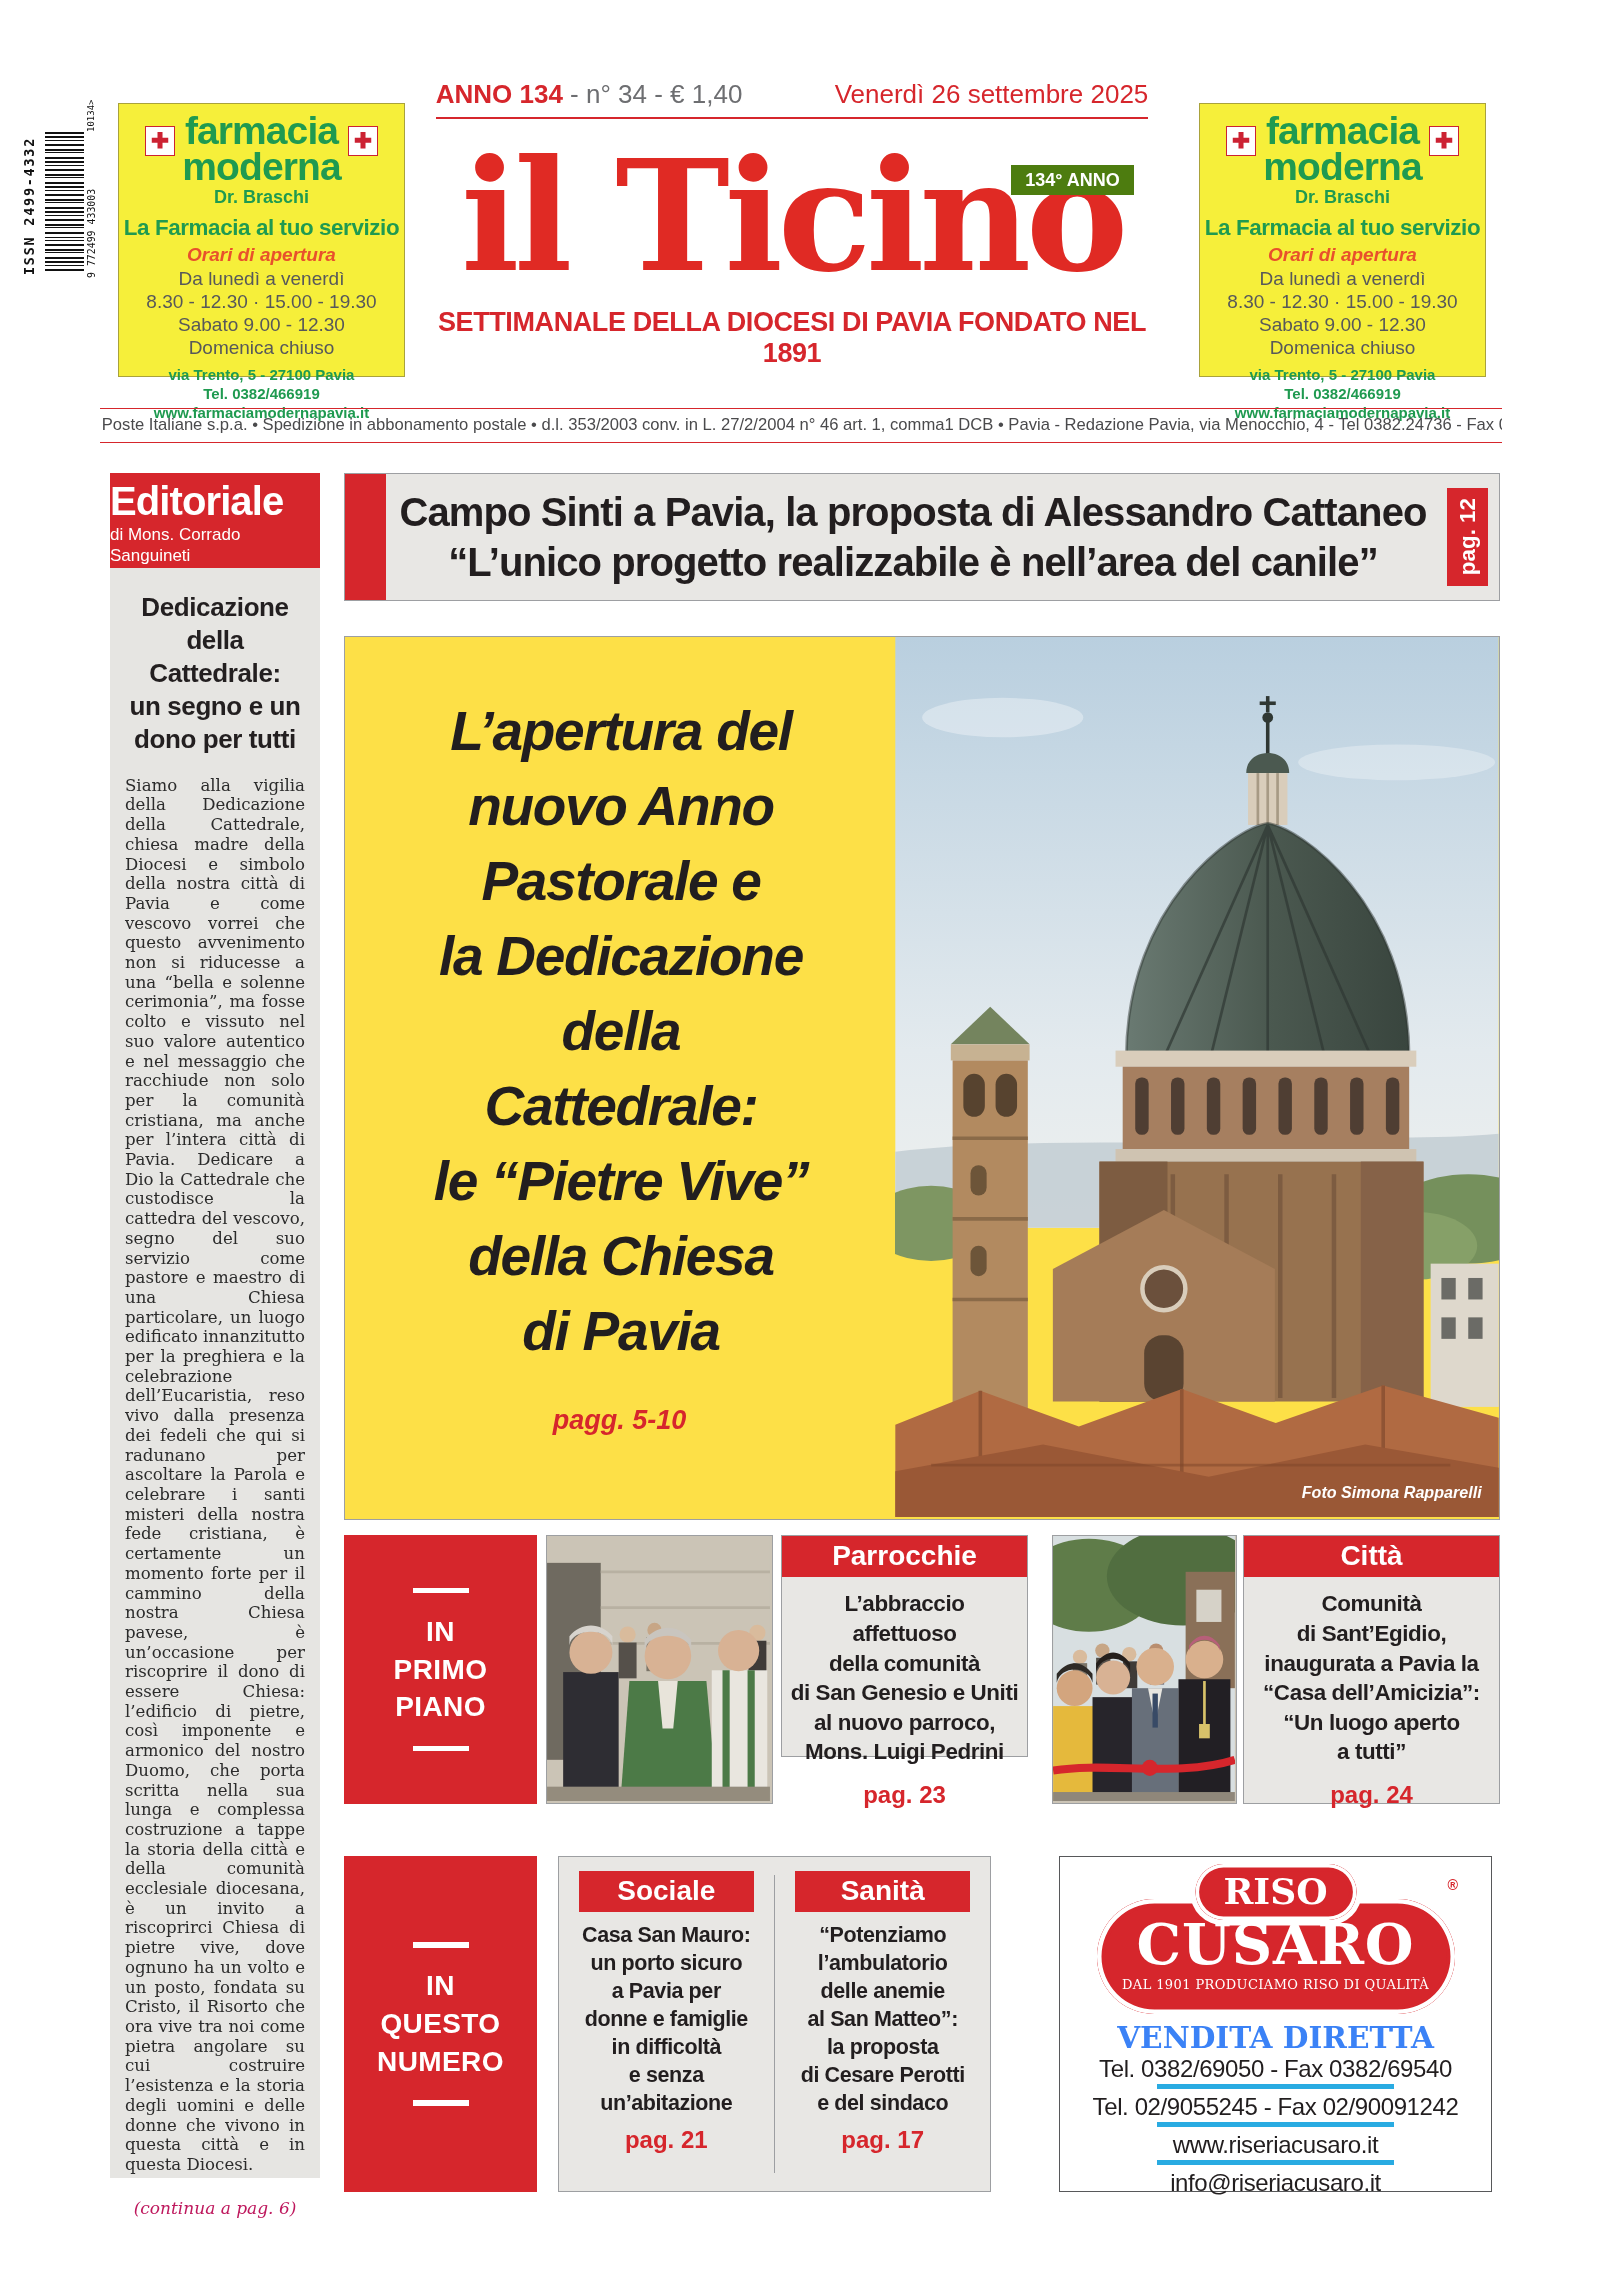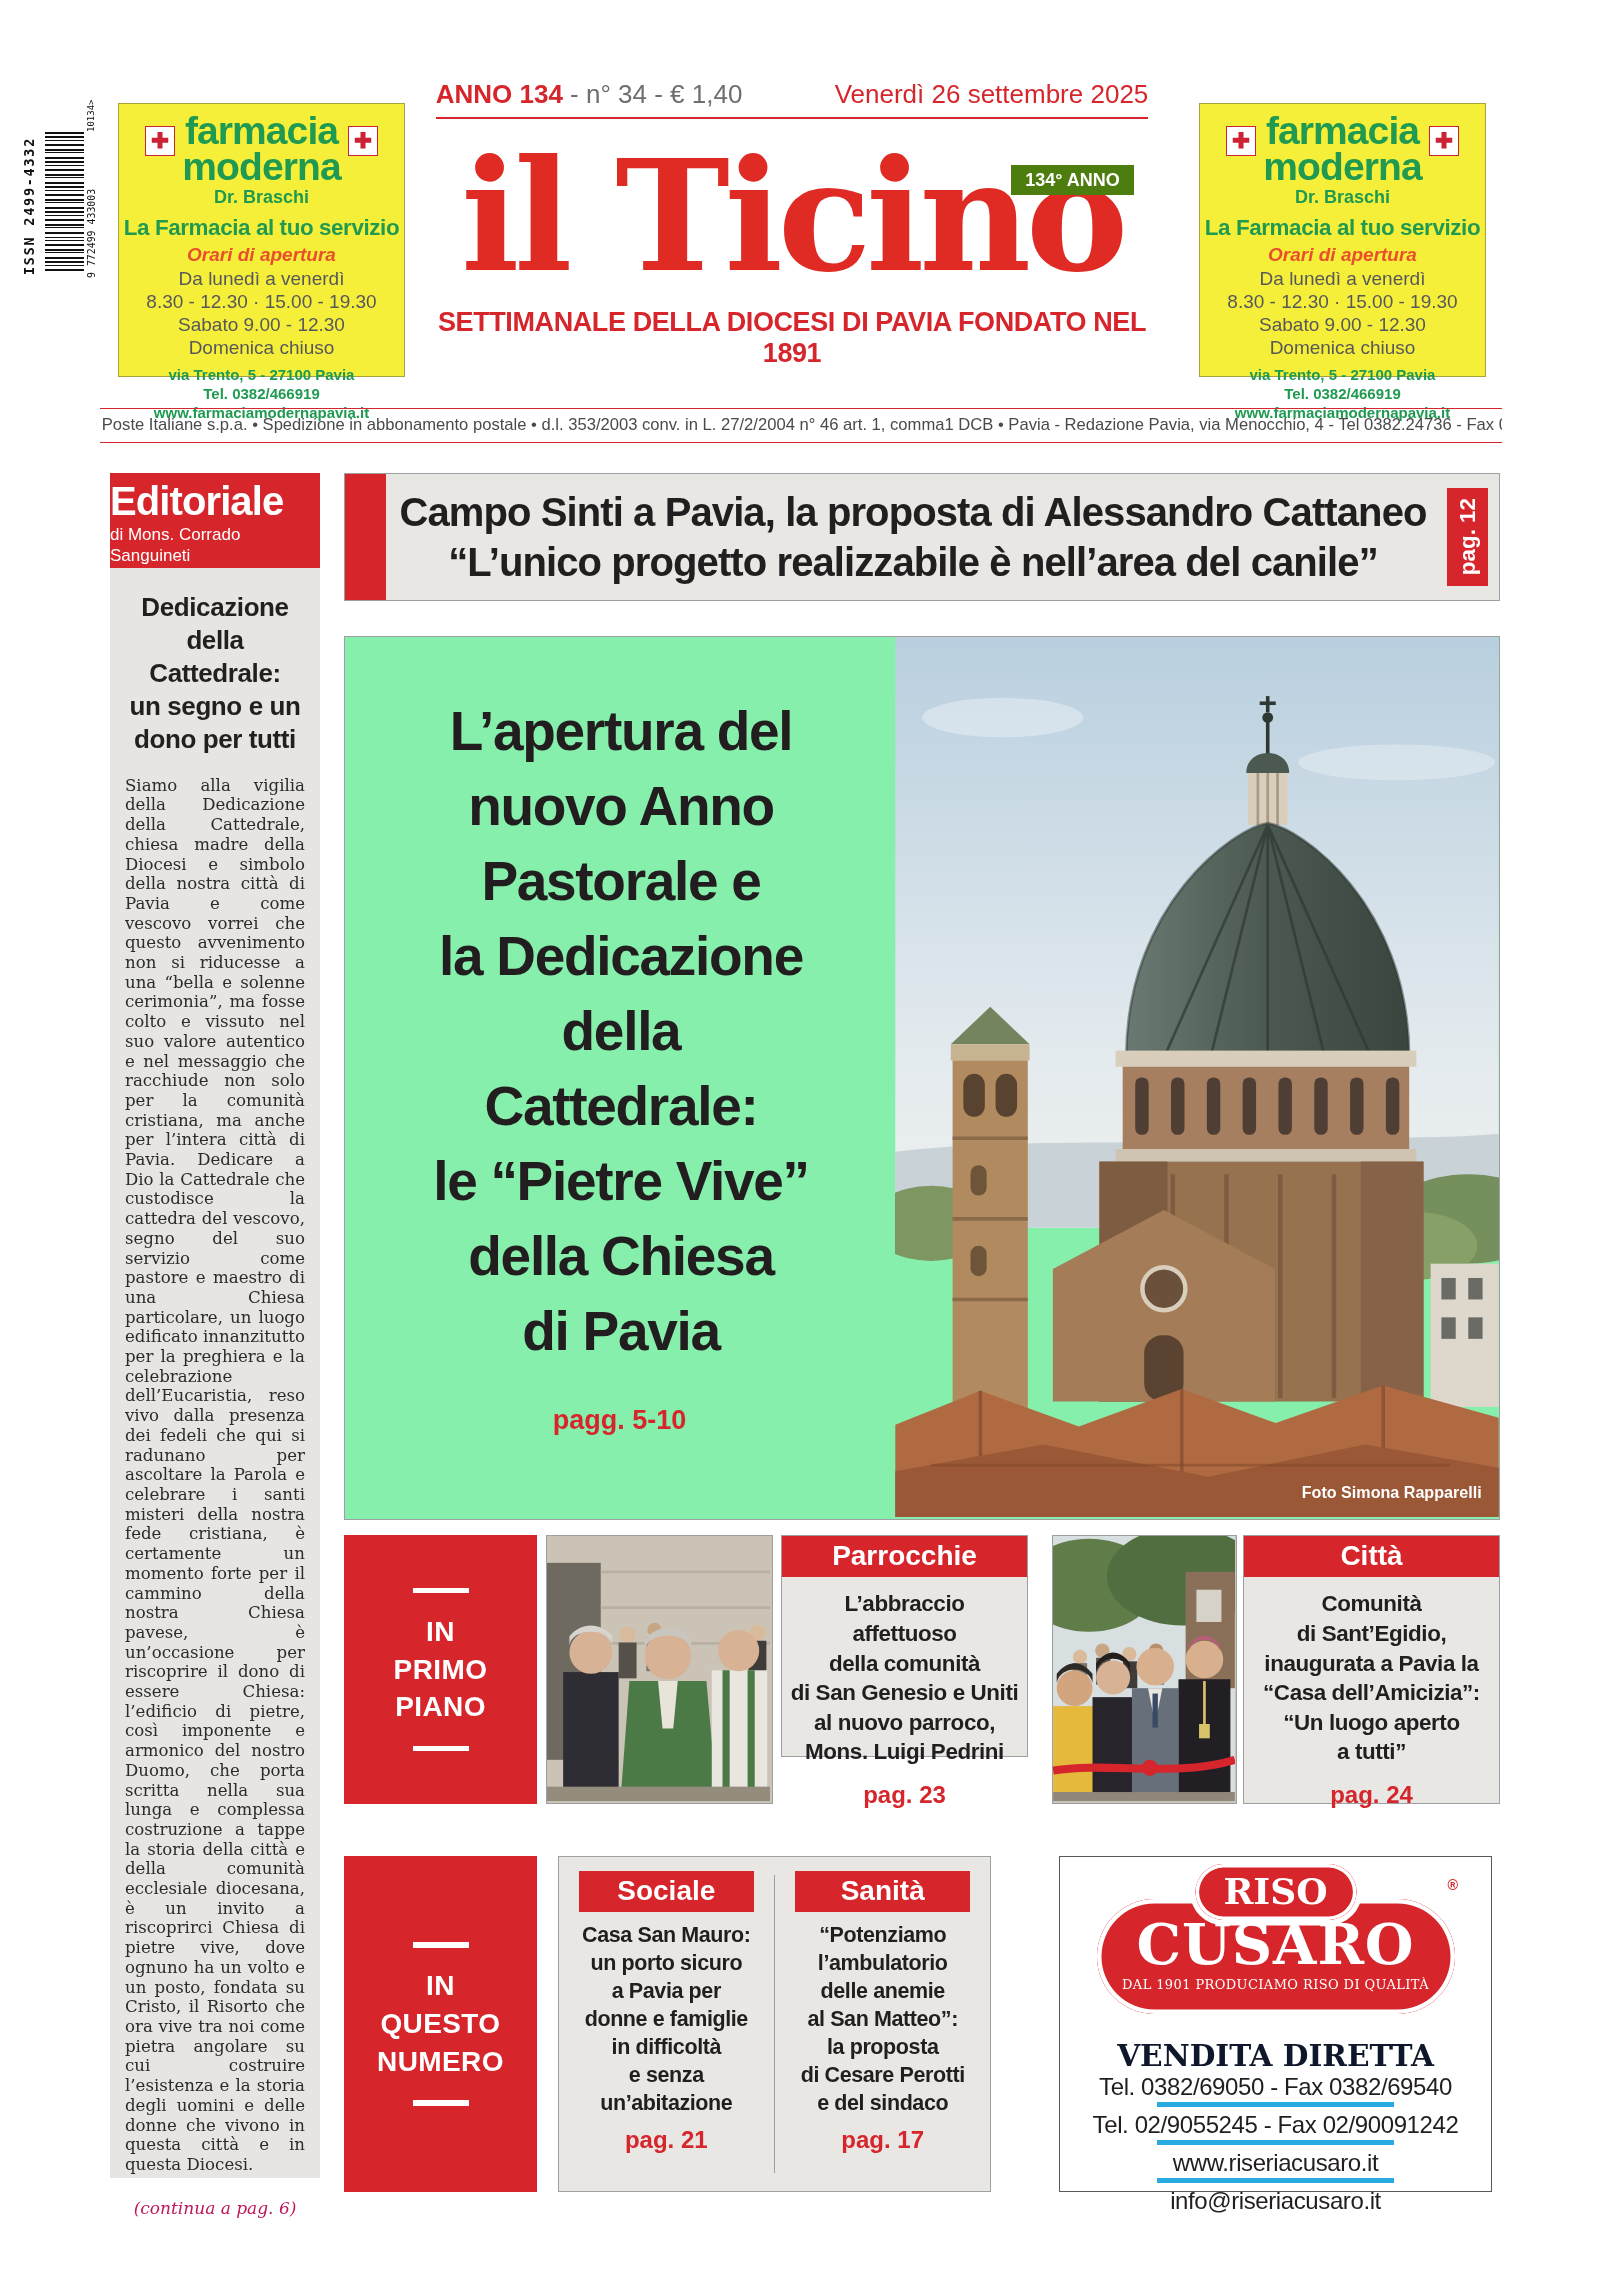--- a/index.html
+++ b/index.html
@@ -57,22 +57,22 @@
   .banner{position:absolute;left:344px;top:473px;width:1156px;height:128px;background:#e8e7e4;border:1.8px solid #9d9fa2;
           box-sizing:border-box;}
   .banner .redbar{position:absolute;left:0;top:0;bottom:0;width:41px;background:#d6262c;}
   .banner .btxt{position:absolute;left:54px;right:72px;top:0;bottom:0;display:flex;flex-direction:column;
                 justify-content:center;text-align:center;font-weight:bold;font-size:40px;line-height:50px;
                 letter-spacing:-0.9px;color:#221e1f;}
   .vbadge{position:absolute;right:10.7px;top:14.3px;bottom:14.3px;width:41px;background:#d6262c;color:#fff;
           display:flex;align-items:center;justify-content:center;}
   .vbadge span{writing-mode:vertical-rl;transform:rotate(180deg);font-weight:bold;font-size:22.4px;}
   
-  .main-story{position:absolute;left:344px;top:636px;width:1156px;height:884px;background:#86efac;
-              border:1.8px solid #9d9fa2;box-sizing:border-box;}
+  .main-story{position:absolute;left:344px;top:636px;width:1156px;height:884px;background:#fde047;
+              border:1.8px solid #9d9fa2;box-sizing:border-box;font-style:italic;}
   .story-text{position:absolute;left:0;top:0;bottom:0;width:549px;}
   .story-headline{margin:57px 40px 0 43px;text-align:center;font-weight:bold;font-size:55px;line-height:75px;
                   letter-spacing:-1.3px;color:#221e1f;}
   .story-pages{text-align:center;color:#d6262c;font-weight:bold;font-size:27px;margin-top:36px;}
   .story-photo{position:absolute;right:0;top:0;bottom:0;width:604px;overflow:hidden;}
   .story-photo svg{display:block;}
   
   .row-label{position:absolute;background:#d6262c;color:#fff;display:flex;flex-direction:column;align-items:center;
              justify-content:center;gap:3.6px;text-align:center;}
   .row-label .dash{width:56px;height:5.4px;background:#fff;margin:18px 0;}
@@ -104,21 +104,21 @@
   .cus-logo{position:relative;width:358px;height:150px;margin:7.2px auto 0 auto;}
   .cus-big{position:absolute;left:0;right:0;bottom:0;height:115px;background:#d6262c;border-radius:63px;
            box-shadow:inset 0 0 0 4.5px #fff, inset 0 0 0 8px #d6262c;}
   .cus-big .nm{font-family:"DejaVu Serif",serif;font-weight:bold;color:#fff;font-size:56px;letter-spacing:0.9px;
                line-height:90px;}
   .cus-big .tg{font-family:"DejaVu Serif",serif;color:#fff;font-size:13px;margin-top:-12.5px;letter-spacing:0.4px;}
   .cus-reg{position:absolute;right:-3.6px;top:12.5px;color:#d6262c;font-size:14.3px;font-weight:bold;}
   .cus-pill{position:absolute;left:50%;transform:translateX(-50%);top:0;width:161px;height:56px;background:#d6262c;
             border-radius:36px;box-shadow:0 0 0 5.4px #fff, inset 0 0 0 3.6px #fff, inset 0 0 0 7.2px #d6262c;
             color:#fff;font-family:"DejaVu Serif",serif;font-weight:bold;font-size:36px;line-height:54px;z-index:2;}
-  .cus-vendita{font-family:"DejaVu Serif",serif;font-weight:bold;font-size:29.6px;margin-top:24px;color:#0f172a;}
+  .cus-vendita{font-family:"DejaVu Serif",serif;font-weight:bold;font-size:29.6px;margin-top:6px;color:#3b82f6;}
   .cus-line{font-size:24px;line-height:28px;color:#221e1f;letter-spacing:-0.4px;}
   .cus-underline{width:55%;height:5.4px;background:#29abe2;margin:0.9px auto 3.6px auto;}
 </style>
 </head>
 <body>
 
 <div class="page">
 
   <div class="barcode-block">
     <div class="issn-vert">ISSN 2499-4332</div>

